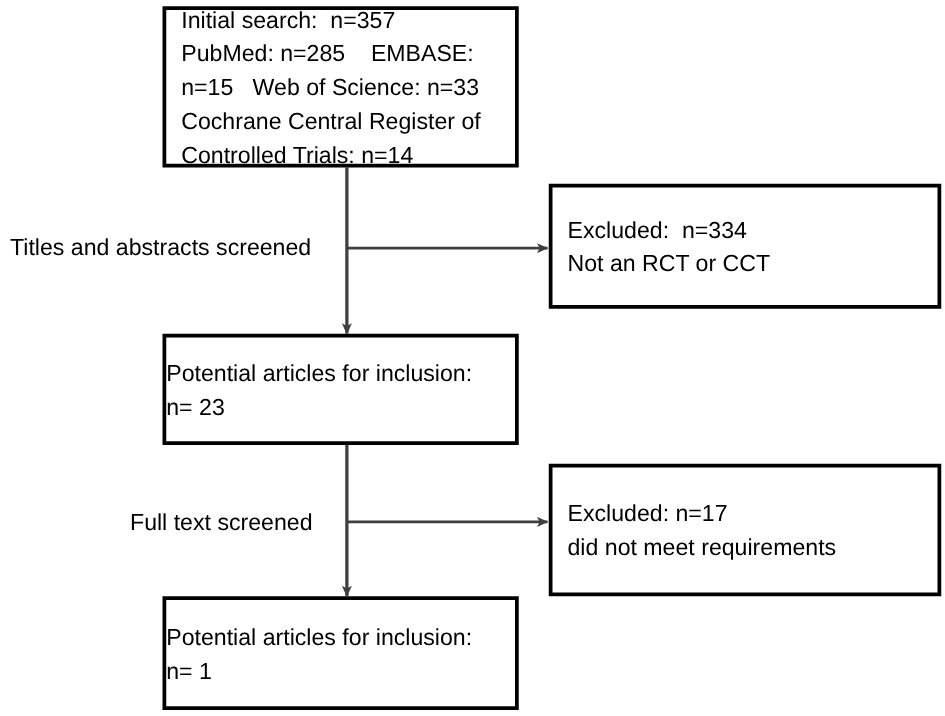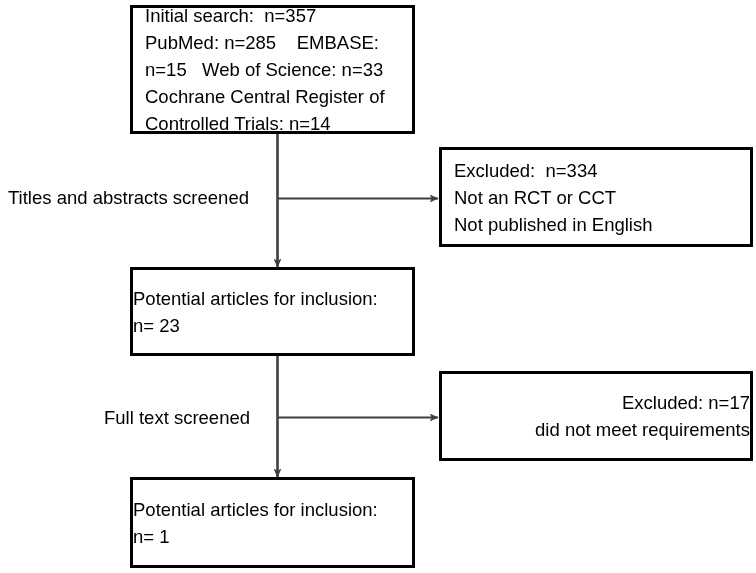--- a/index.html
+++ b/index.html
@@ -77,29 +77,28 @@
     <span class="line pad-left">Initial search:  n=357</span>
     <span class="line pad-left">PubMed: n=285    EMBASE:</span>
     <span class="line pad-left">n=15   Web of Science: n=33</span>
     <span class="line pad-left">Cochrane Central Register of</span>
     <span class="line pad-left">Controlled Trials: n=14</span>
   </div>
 
   <div class="flow-box" style="left:439px; top:147px; width:314px; height:100px;">
     <span class="line pad-left">Excluded:  n=334</span>
     <span class="line pad-left">Not an RCT or CCT</span>
-    <span class="line pad-left">Not published in English</span>
   </div>
 
   <div class="flow-box" style="left:130px; top:267px; width:285px; height:89px;">
     <span class="line center-line">Potential articles for inclusion:</span>
     <span class="line center-line">n= 23</span>
   </div>
 
-  <div class="flow-box" style="left:439px; top:371px; width:314px; height:90px;align-items:flex-end;">
+  <div class="flow-box" style="left:439px; top:371px; width:314px; height:106px;">
     <span class="line pad-left">Excluded: n=17</span>
     <span class="line pad-left">did not meet requirements</span>
   </div>
 
   <div class="flow-box" style="left:130px; top:477px; width:285px; height:91px;">
     <span class="line center-line">Potential articles for inclusion:</span>
     <span class="line center-line">n= 1</span>
   </div>
 
   <div class="edge-label" style="left:8px; top:186px;">Titles and abstracts screened</div>

